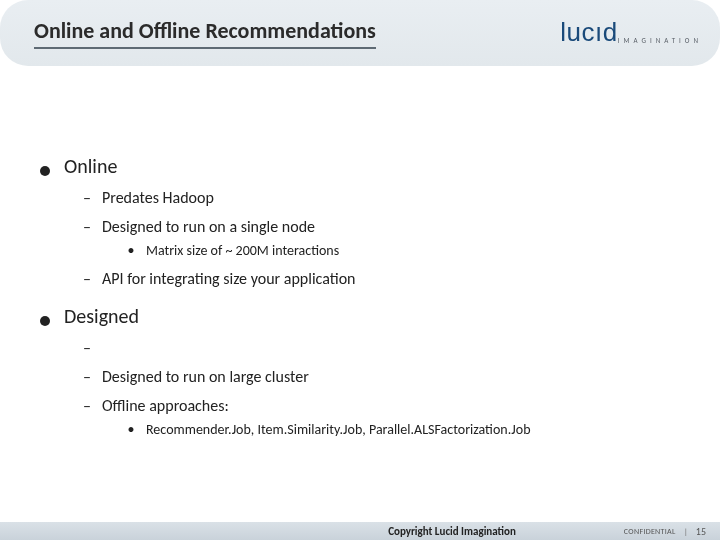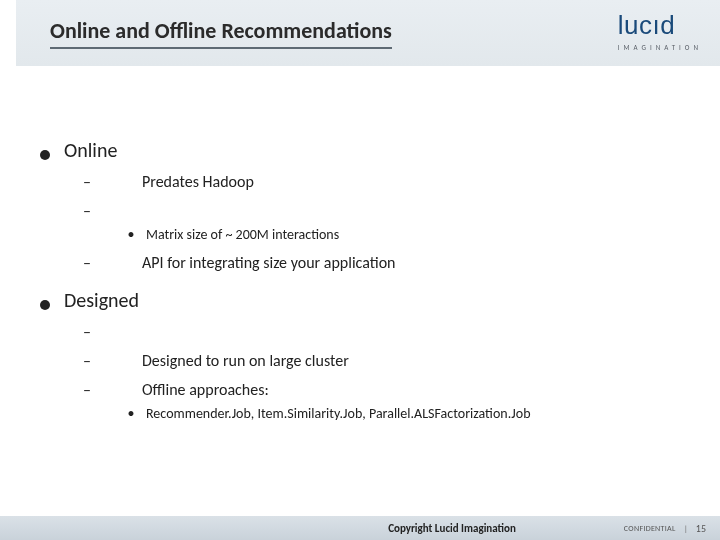--- a/index.html
+++ b/index.html
@@ -1,53 +1,54 @@
 <!DOCTYPE html>
 <html><head>
 <meta charset="utf-8">
 <style>
   * { margin: 0; padding: 0; box-sizing: border-box; }
   html, body { width: 720px; height: 540px; font-family: Calibri, "Segoe UI", Arial, sans-serif; background: #fff; overflow: hidden; }
   .slide { position: relative; width: 720px; height: 540px; background: #fff; }
 
   
   .header {
-    position: absolute; left: 16px; top: 0; right: 0; height: 66px;
+    position: absolute; left: 0; top: 0; right: 0; height: 66px;
     background: linear-gradient(to bottom, #e9eef2 0%, #e2e8ec 100%);
     display: flex; align-items: center; justify-content: space-between;
     padding: 0 14px 0 34px;
+    border-radius: 28px;
   }
   .title {
     font-size: 22px; font-weight: 700; color: #2b2b2b;
     border-bottom: 2.5px solid #5e6a74; padding-bottom: 3px;
   }
-  .logo { display: flex; flex-direction: column; padding-right: 4px; }
+  .logo { display: flex; flex-direction: row; align-items: flex-end; padding-right: 4px; }
   .logo-main { font-size: 26px; font-weight: 400; letter-spacing: 0.5px; color: #1a4a7a; line-height: 0.9; font-family: "Segoe UI", Arial, sans-serif; }
   .logo-main .accent { color: #1a4a7a; }
   .logo-sub { font-size: 7px; letter-spacing: 4px; color: #5a6068; margin-top: 6px; text-transform: uppercase; }
 
   
   .content {
-    position: absolute; left: 40px; top: 132px; right: 40px;
+    position: absolute; left: 40px; top: 148px; right: 40px;
     color: #222;
   }
   .l1 { display: flex; align-items: baseline; margin-top: 6px; margin-bottom: 2px; }
   .l1 .disc { width: 10px; height: 10px; border-radius: 50%; background: #222; margin-right: 14px; position: relative; top: 3px; flex: none; }
   .l1 .txt { font-size: 20px; }
   .l2 { display: flex; align-items: baseline; margin-left: 42px; margin-top: 10px; }
   .l2 .dash { width: 10px; text-align: center; margin-right: 10px; font-size: 16px; flex: none; }
-  .l2 .txt { font-size: 16px; margin-left: 40px; }
+  .l2 .txt { font-size: 16px; }
   .l3 { display: flex; align-items: baseline; margin-left: 86px; margin-top: 6px; }
   .l3 .dot { width: 10px; text-align: center; margin-right: 10px; font-size: 14px; flex: none; }
   .l3 .txt { font-size: 14px; }
   .gap { height: 10px; }
 
   
   .footer {
-    position: absolute; left: 0; right: 0; bottom: 0; height: 24px;
+    position: absolute; left: 0; right: 0; bottom: 0; height: 18px;
     background: linear-gradient(to bottom, #dae1e7 0%, #c9d2da 100%);
     display: flex; align-items: center; justify-content: flex-end;
     padding: 0 14px; font-size: 9px; color: #2b2b2b;
   }
   .footer .copytxt { font-weight: 700; font-size: 11px; margin-right: 60px; color: #222; }
   .footer .conf { color: #555; font-size: 8px; letter-spacing: 0.3px; margin-left: 48px; }
   .footer .sep { margin: 0 8px; color: #777; }
   .footer .pnum { color: #555; font-size: 10px; }
 </style>
 </head>
@@ -70,20 +71,21 @@
     <div class="l1">
       <span class="disc"></span>
       <span class="txt">Online</span>
     </div>
     <div class="l2">
       <span class="dash">–</span>
       <span class="txt">Predates Hadoop</span>
     </div>
     <div class="l2">
       <span class="dash">–</span>
+      <span class="txt">Designed to run on a single node</span>
     </div>
     <div class="l3">
       <span class="dot">•</span>
       <span class="txt">Matrix size of ~ 200M interactions</span>
     </div>
     <div class="l2">
       <span class="dash">–</span>
       <span class="txt">API for integrating size your application</span>
     </div>
 

